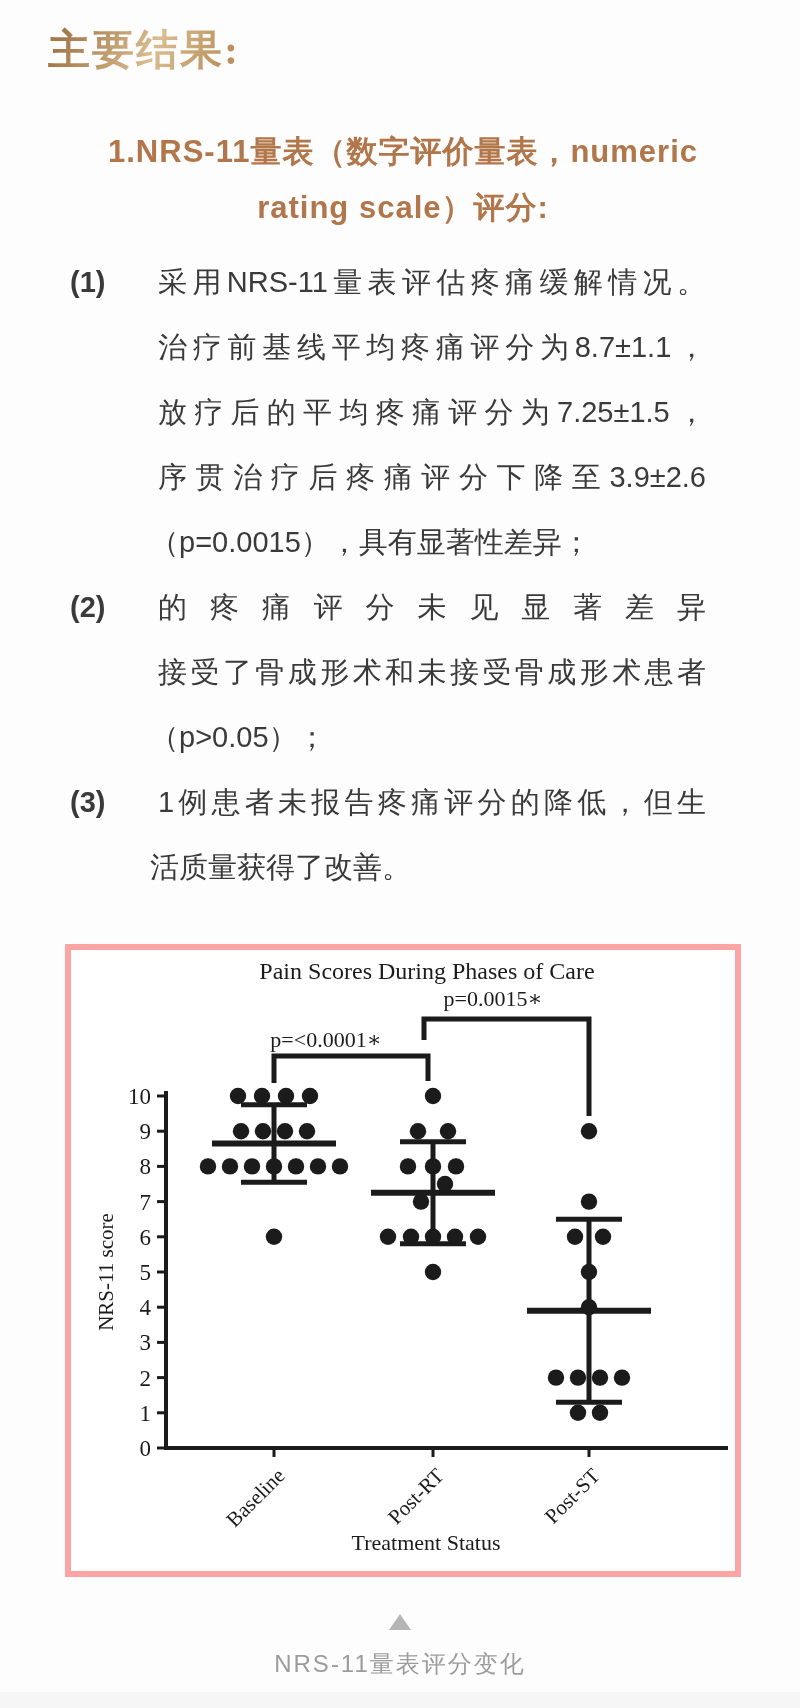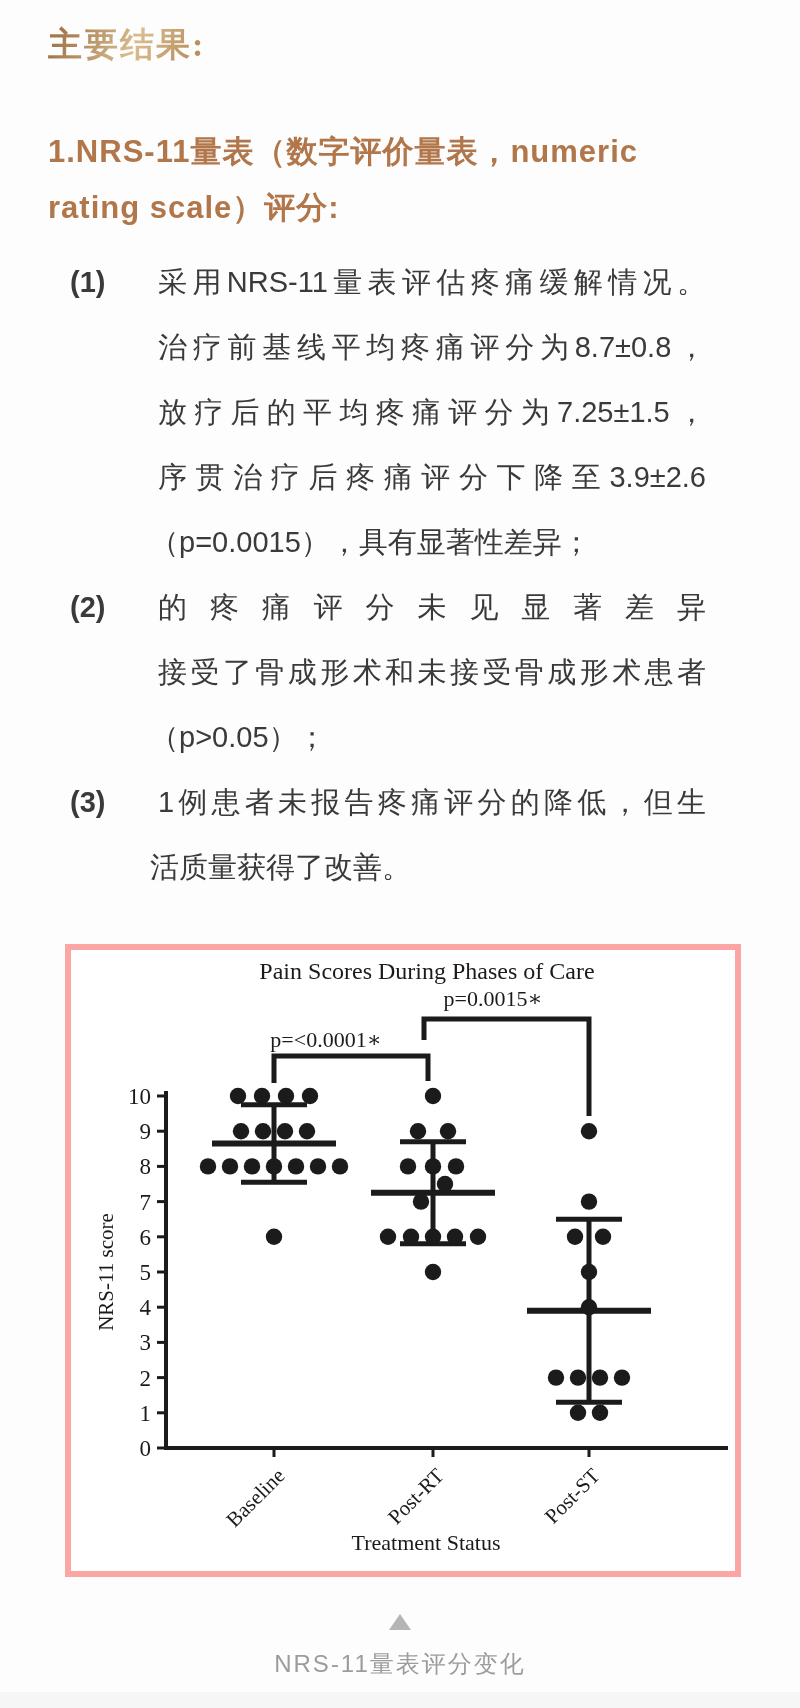--- a/index.html
+++ b/index.html
@@ -4,34 +4,34 @@
 <style>
   html,body{margin:0;padding:0;}
   body{
     width:800px;height:1708px;position:relative;overflow:hidden;
     background:#fdfdfd;
     font-family:"Liberation Sans","DejaVu Sans",sans-serif;
   }
   .h1{
     position:absolute;left:48px;top:22px;
     font-family:"Liberation Serif","DejaVu Serif",serif;
-    font-weight:bold;font-size:34px;letter-spacing:2px;
+    font-weight:bold;font-size:42px;letter-spacing:2px;
     color:#b3895a;
   }
   @supports (-webkit-background-clip: text){
     .h1{
       background:linear-gradient(115deg,#a3794a 10%,#d9bc8f 55%,#b9905c 90%);
       -webkit-background-clip:text;
       -webkit-text-fill-color:transparent;
     }
   }
   .h2{
     position:absolute;left:48px;top:124px;width:710px;
     font-size:31px;font-weight:bold;color:#b1764a;
-    line-height:56px;letter-spacing:1px;
+    line-height:56px;letter-spacing:1px;text-align:center;
   }
   .results-list{
     position:absolute;left:70px;top:250px;width:636px;
     color:#3a3a3a;font-size:29px;
   }
   .item{position:relative;padding-left:80px;}
   .marker{position:absolute;left:0;top:0;font-weight:bold;line-height:65px;}
   .line{height:65px;line-height:65px;white-space:nowrap;overflow:visible;}
   .jl{white-space:normal;text-align:justify;text-align-last:justify;overflow:hidden;margin-left:8px;}
   .chart-box{
@@ -59,21 +59,21 @@
 
 <div class="h2">
   <div>1.NRS-11量表（数字评价量表，numeric</div>
   <div>rating scale）评分:</div>
 </div>
 
 <div class="results-list">
     <div class="item">
       <span class="marker">(1)</span>
       <div class="line jl">采用NRS-11量表评估疼痛缓解情况。</div>
-      <div class="line jl">治疗前基线平均疼痛评分为8.7±0.8，</div>
+      <div class="line jl">治疗前基线平均疼痛评分为8.7±1.1，</div>
       <div class="line jl">放疗后的平均疼痛评分为7.25±1.5，</div>
       <div class="line jl">序贯治疗后疼痛评分下降至3.9±2.6</div>
       <div class="line">（p=0.0015），具有显著性差异；</div>
     </div>
     <div class="item">
       <span class="marker">(2)</span>
       <div class="line jl">的疼痛评分未见显著差异</div>
       <div class="line jl">接受了骨成形术和未接受骨成形术患者</div>
       <div class="line">（p&gt;0.05）；</div>
     </div>

